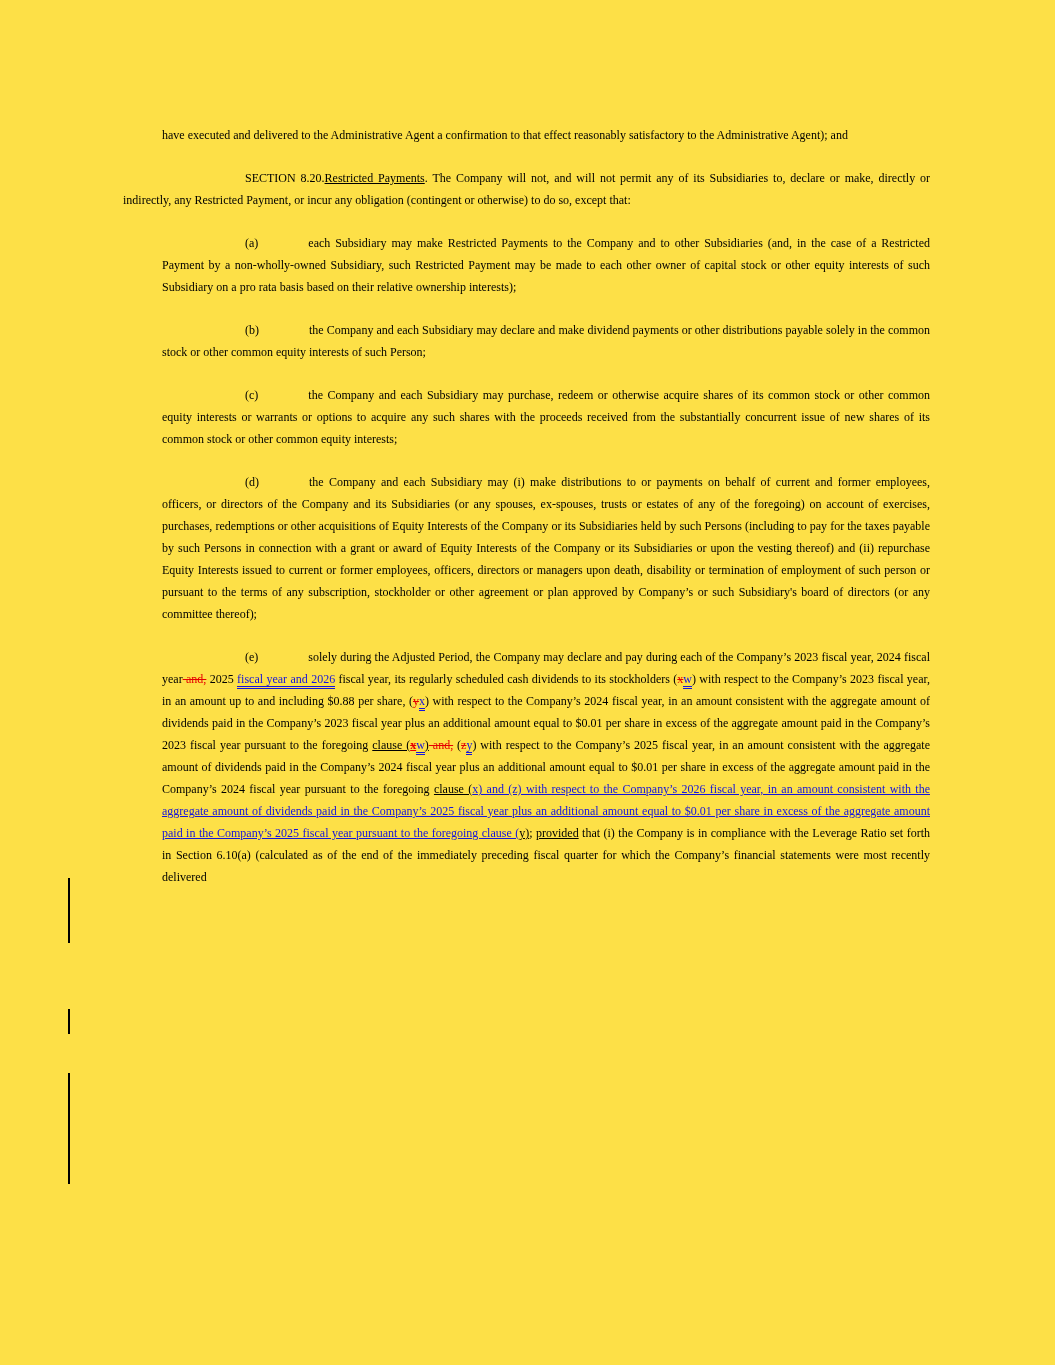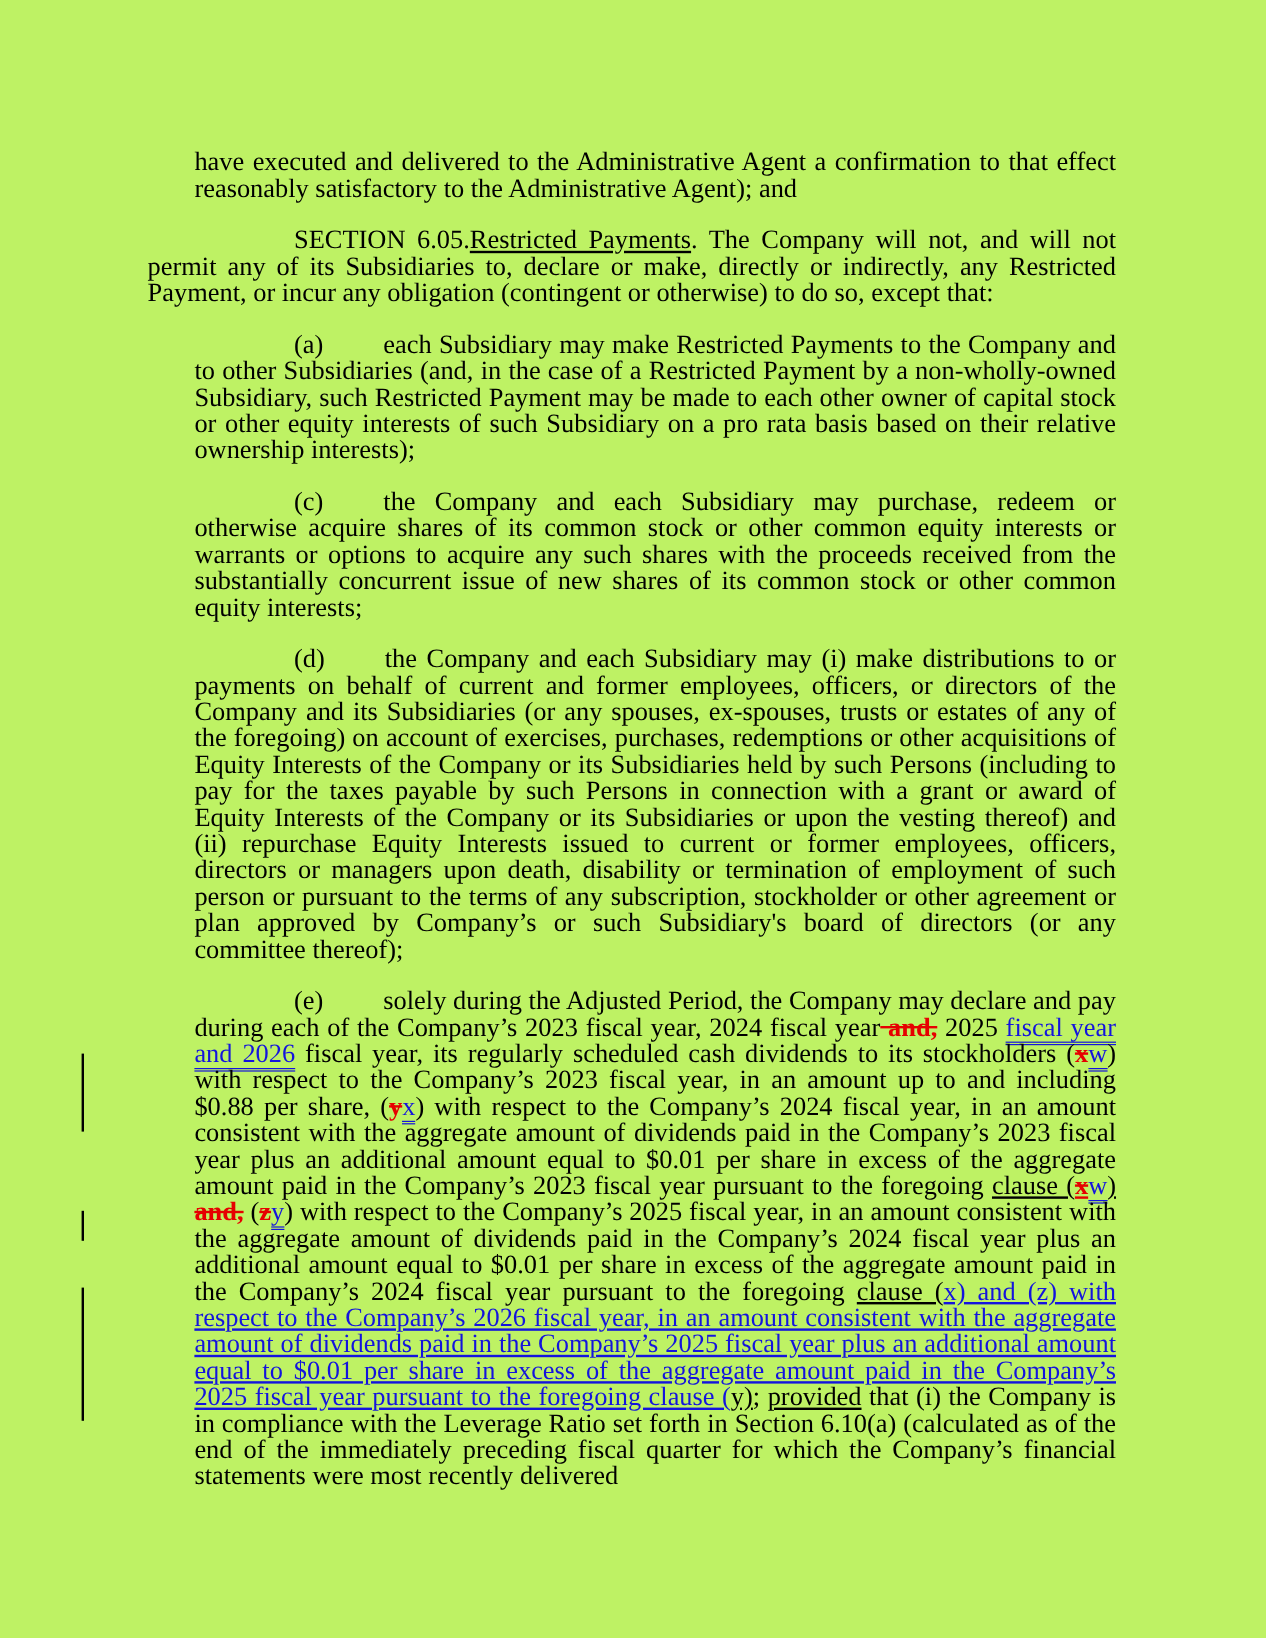--- a/index.html
+++ b/index.html
@@ -1,54 +1,55 @@
 <!DOCTYPE html>
 <html style="--del: #e60000; --ins: #1414dd;"><head>
 <meta charset="utf-8">
 <style>
   html,body{margin:0;padding:0;background:#ffffff;}
   .page{
     position:relative;
     width:1055px;
     height:1365px;
-    background:#bef264;
+    background:#fde047;
     font-family:"Liberation Serif","DejaVu Serif",serif;
-    font-size:22px;
+    font-size:12px;
     color:#000000;
     overflow:hidden;
   }
   .body-text{
     position:absolute;
     left:123px;
     top:124px;
     width:807px;
     text-align:justify;
     line-height:22px;
   }
   .body-text p{margin:0 0 21px 0;}
   p.sub{margin-left:39px;}
   p.sub-first{margin-left:39px;text-indent:83px;}
   p.section{text-indent:122px;}
   .tab{display:inline-block;width:50px;}
   .u{text-decoration:underline;}
-  .del{color:var(--del,#e60000);font-weight:bold;text-decoration:line-through;}
+  .del{color:var(--del,#e60000);font-weight:normal;text-decoration:line-through;}
   .del-u{color:var(--del,#e60000);font-weight:bold;text-decoration:line-through underline;}
   .ins{color:var(--ins,#1414dd);font-weight:normal;text-decoration:underline;}
   .ins2{color:var(--ins,#1414dd);font-weight:normal;border-bottom:3px double var(--ins,#1414dd);}
   .change-bar{position:absolute;left:68px;width:2px;background:#000000;}
   .page-number{position:absolute;top:1283px;left:0;width:100%;text-align:center;line-height:22px;}
 </style>
 </head>
 <body>
 
 <div class="page">
   <div class="body-text">
       <p class="sub"><span>have executed and delivered to the Administrative Agent a confirmation to that effect reasonably satisfactory to the Administrative Agent); and</span></p>
-      <p class="section"><span>SECTION 6.05.</span><span class="u">Restricted Payments</span><span>.  The Company will not, and will not permit any of its Subsidiaries to, declare or make, directly or indirectly, any Restricted Payment, or incur any obligation (contingent or otherwise) to do so, except that:</span></p>
+      <p class="section"><span>SECTION 8.20.</span><span class="u">Restricted Payments</span><span>.  The Company will not, and will not permit any of its Subsidiaries to, declare or make, directly or indirectly, any Restricted Payment, or incur any obligation (contingent or otherwise) to do so, except that:</span></p>
       <p class="sub-first"><span>(a)</span><span class="tab"></span><span>each Subsidiary may make Restricted Payments to the Company and to other Subsidiaries (and, in the case of a Restricted Payment by a non-wholly-owned Subsidiary, such Restricted Payment  may be made to each other owner of capital stock or other equity interests of such Subsidiary on a pro rata basis based on their relative ownership interests);</span></p>
+      <p class="sub-first"><span>(b)</span><span class="tab"></span><span>the Company and each Subsidiary may declare and make dividend payments or other distributions payable solely in the common stock or other common equity interests of such Person;</span></p>
       <p class="sub-first"><span>(c)</span><span class="tab"></span><span>the Company and each Subsidiary may purchase, redeem or otherwise acquire shares of its common stock or other common equity interests or warrants or options to acquire any such shares with the proceeds received from the substantially concurrent issue of new shares of its common stock or other common equity interests;</span></p>
       <p class="sub-first"><span>(d)</span><span class="tab"></span><span>the Company and each Subsidiary may (i) make distributions to or payments on behalf of current and former employees, officers, or directors of the Company and its Subsidiaries (or any spouses, ex-spouses, trusts or estates of any of the foregoing) on account of exercises, purchases, redemptions or other acquisitions of Equity Interests of the Company or its Subsidiaries held by such Persons (including to pay for the taxes payable by such Persons in connection with a grant or award of Equity Interests of the Company or its Subsidiaries or upon the vesting thereof) and (ii) repurchase Equity Interests issued to current or former employees, officers, directors or managers upon death, disability or termination of employment of such person or pursuant to the terms of any subscription, stockholder or other agreement or plan approved by Company’s or such Subsidiary's board of directors (or any committee thereof);</span></p>
       <p class="sub-first"><span>(e)</span><span class="tab"></span><span>solely during the Adjusted Period, the Company may declare and pay during each of the Company’s 2023 fiscal year, 2024 fiscal year</span><span class="del"> and,</span><span> 2025 </span><span class="ins2">fiscal year and 2026</span><span> fiscal year, its regularly scheduled cash dividends to its stockholders (</span><span class="del">x</span><span class="ins2">w</span><span>) with respect to the Company’s 2023 fiscal year, in an amount up to and including $0.88 per share, (</span><span class="del">y</span><span class="ins2">x</span><span>) with respect to the Company’s 2024 fiscal year, in an amount consistent with the aggregate amount of dividends paid in the Company’s 2023 fiscal year plus an additional amount equal to $0.01 per share in excess of the aggregate amount paid in the Company’s 2023 fiscal year pursuant to the foregoing </span><span class="u">clause (</span><span class="del-u">x</span><span class="ins2">w</span><span class="u">)</span><span class="del"> and,</span><span> (</span><span class="del">z</span><span class="ins2">y</span><span>) with respect to the Company’s 2025 fiscal year, in an amount consistent with the aggregate amount of dividends paid in the Company’s 2024 fiscal year plus an additional amount equal to $0.01 per share in excess of the aggregate amount paid in the Company’s 2024 fiscal year pursuant to the foregoing </span><span class="u">clause (</span><span class="ins">x) and (z) with respect to the Company’s 2026 fiscal year, in an amount consistent with the aggregate amount of dividends paid in the Company’s 2025 fiscal year plus an additional amount equal to $0.01 per share in excess of the aggregate amount paid in the Company’s 2025 fiscal year pursuant to the foregoing clause (</span><span class="u">y)</span><span>; </span><span class="u">provided</span><span> that (i) the Company is in compliance with the Leverage Ratio set forth in Section 6.10(a) (calculated as of the end of the immediately preceding fiscal quarter for which the Company’s financial statements were most recently delivered</span></p>
     </div>
   <div>
       <div class="change-bar" style="top: 878px; height: 65px;"></div>
       <div class="change-bar" style="top: 1009px; height: 25px;"></div>
       <div class="change-bar" style="top: 1073px; height: 111px;"></div>
     </div>
 </div>

